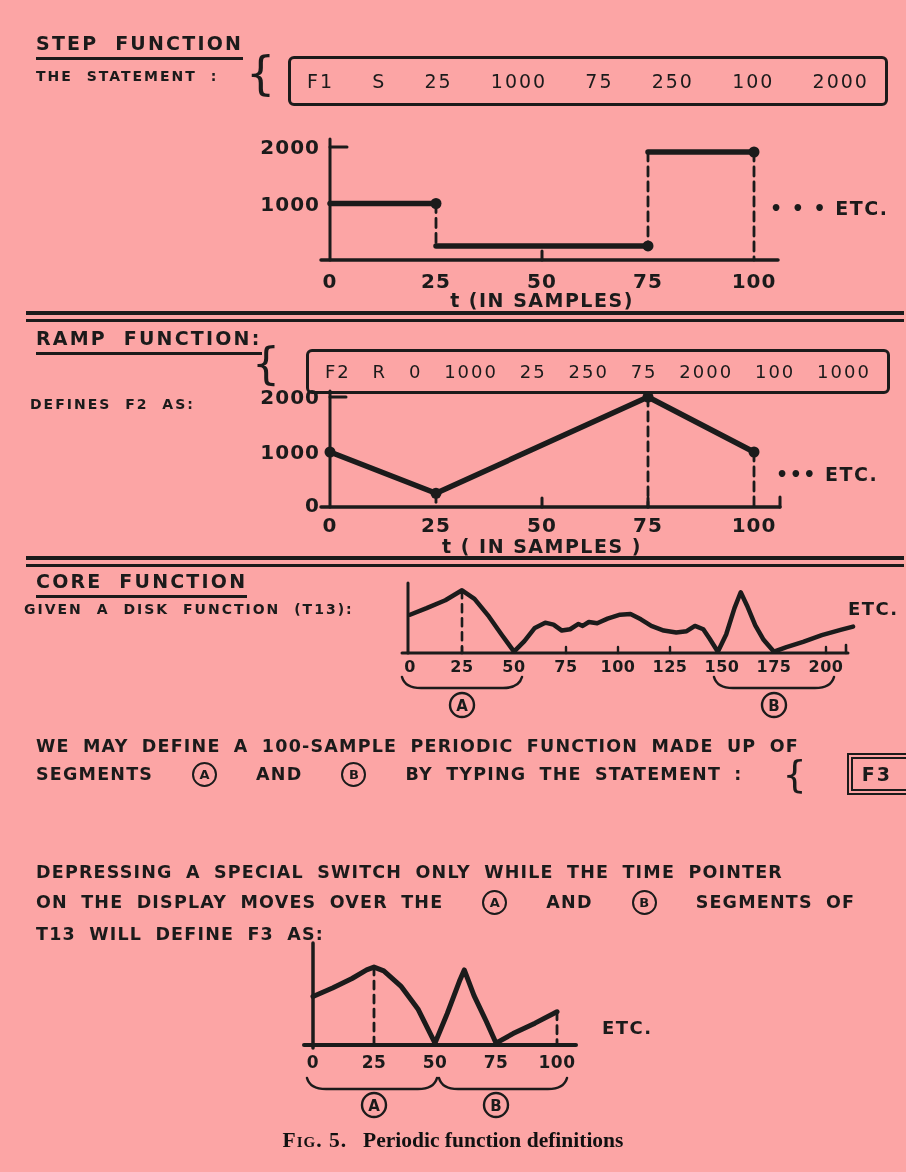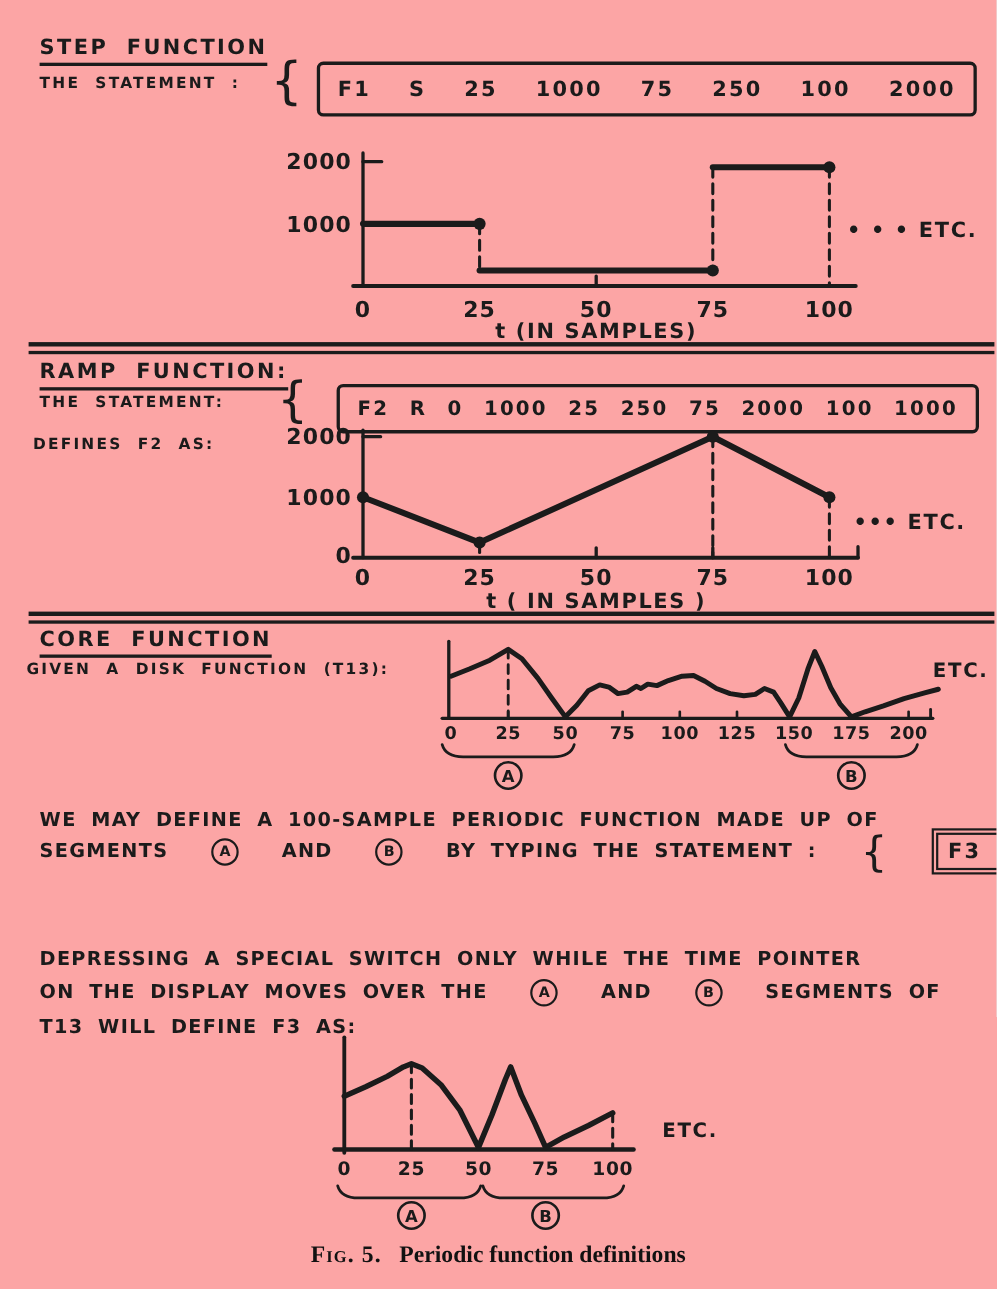--- a/index.html
+++ b/index.html
@@ -4,21 +4,21 @@
 <style>
   html,body{margin:0;padding:0;background:#e8e8e8;}
   .page{position:relative;width:906px;height:1172px;background:#fca5a5;overflow:hidden;
         font-family:"DejaVu Sans",sans-serif;color:#1b1b1b;}
   .hand{position:absolute;font-weight:700;white-space:nowrap;color:#1b1b1b;}
   .h{font-size:19px;letter-spacing:2.2px;word-spacing:8px;border-bottom:3px solid #1b1b1b;padding-bottom:3px;}
   .lbl{font-size:14px;letter-spacing:2px;word-spacing:7px;}
   .brace{position:absolute;font-weight:400;line-height:1;color:#1b1b1b;}
   .stmt-box{position:absolute;display:flex;justify-content:space-between;align-items:center;
             border:3.5px solid #1b1b1b;border-radius:6px;padding:0 16px;}
-  .stmt-box span{font-weight:700;font-size:19px;letter-spacing:2px;}
+  .stmt-box span{font-weight:400;font-size:19px;letter-spacing:2px;}
   .rule{position:absolute;left:26px;width:878px;height:4px;border-top:4px solid #1b1b1b;border-bottom:3px solid #1b1b1b;}
   .para{font-size:17.5px;letter-spacing:1.2px;word-spacing:6px;}
   .pline{position:absolute;white-space:nowrap;font-weight:700;}
   .inline-row{display:flex;align-items:center;gap:36px;}
   .circ{display:inline-flex;align-items:center;justify-content:center;width:21px;height:21px;
         border:2.2px solid #1b1b1b;border-radius:50%;font-size:13px;letter-spacing:0;word-spacing:0;
         vertical-align:-5px;margin:0 3px;flex:0 0 auto;}
   .dbl-box{display:inline-block;border:2px solid #1b1b1b;outline:2px solid #1b1b1b;outline-offset:2px;
            padding:4px 9px;font-size:19px;font-weight:700;letter-spacing:2px;margin-left:8px;white-space:nowrap;}
   .caption{position:absolute;left:0;top:1128px;width:100%;text-align:center;
@@ -66,21 +66,20 @@
       <text x="372" y="173" font-size="20" text-anchor="middle" letter-spacing="1">50</text>
       <text x="478" y="173" font-size="20" text-anchor="middle" letter-spacing="1">75</text>
       <text x="584" y="173" font-size="20" text-anchor="middle" letter-spacing="1">100</text>
       <text x="372" y="192" font-size="19" text-anchor="middle" letter-spacing="1.5">t (IN SAMPLES)</text>
       <text x="600" y="100" font-size="19" text-anchor="start" letter-spacing="1.5">• • • ETC.</text>
     </svg>
 
   <div class="rule" style="top:311px;"></div>
 
   <div class="hand h" style="left:36px;top:327px;">RAMP FUNCTION:</div>
-  <div class="hand lbl" style="left:36px;top:358px;">THE STATEMENT:</div>
   <div class="brace" style="left:252px;top:342px;font-size:44px;">{</div>
   <div class="stmt-box" style="left:306px;top:349px;width:546px;height:39px;">
     <span style="font-size:18px;">F2</span>
     <span style="font-size:18px;">R</span>
     <span style="font-size:18px;">0</span>
     <span style="font-size:18px;">1000</span>
     <span style="font-size:18px;">25</span>
     <span style="font-size:18px;">250</span>
     <span style="font-size:18px;">75</span>
     <span style="font-size:18px;">2000</span>

